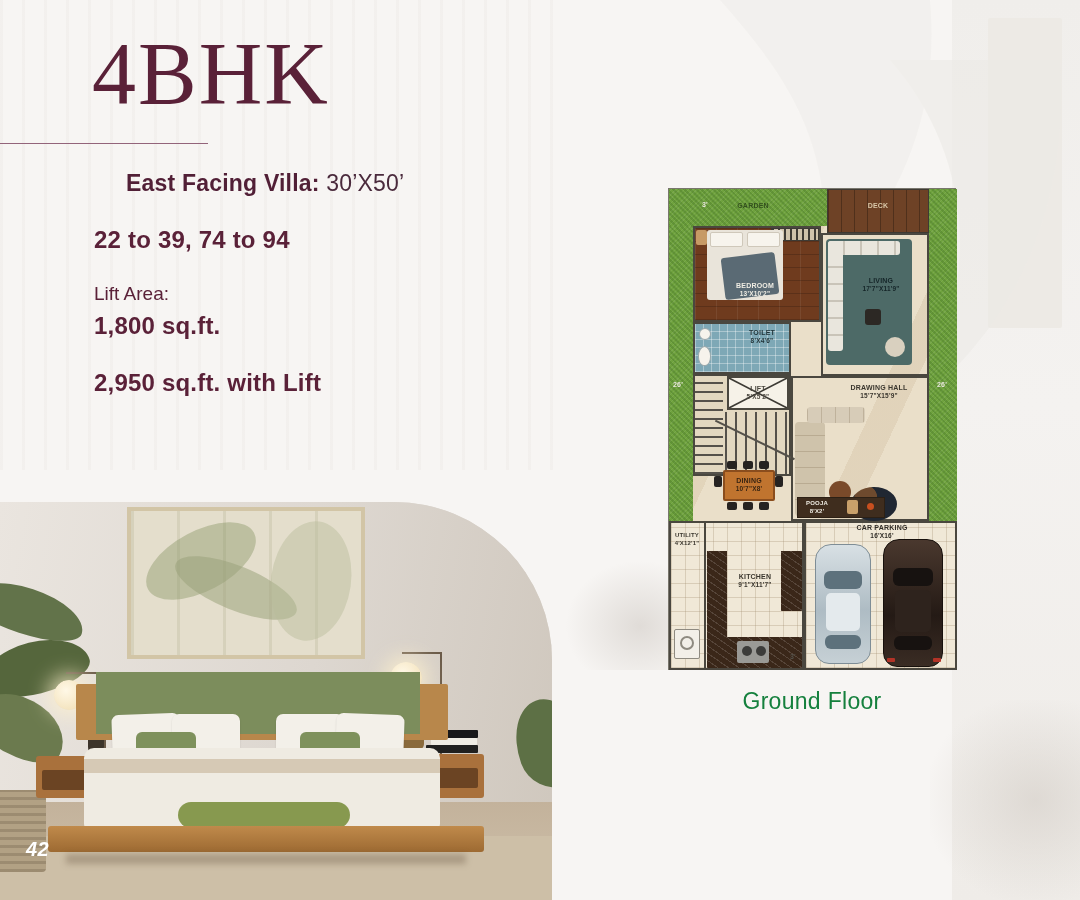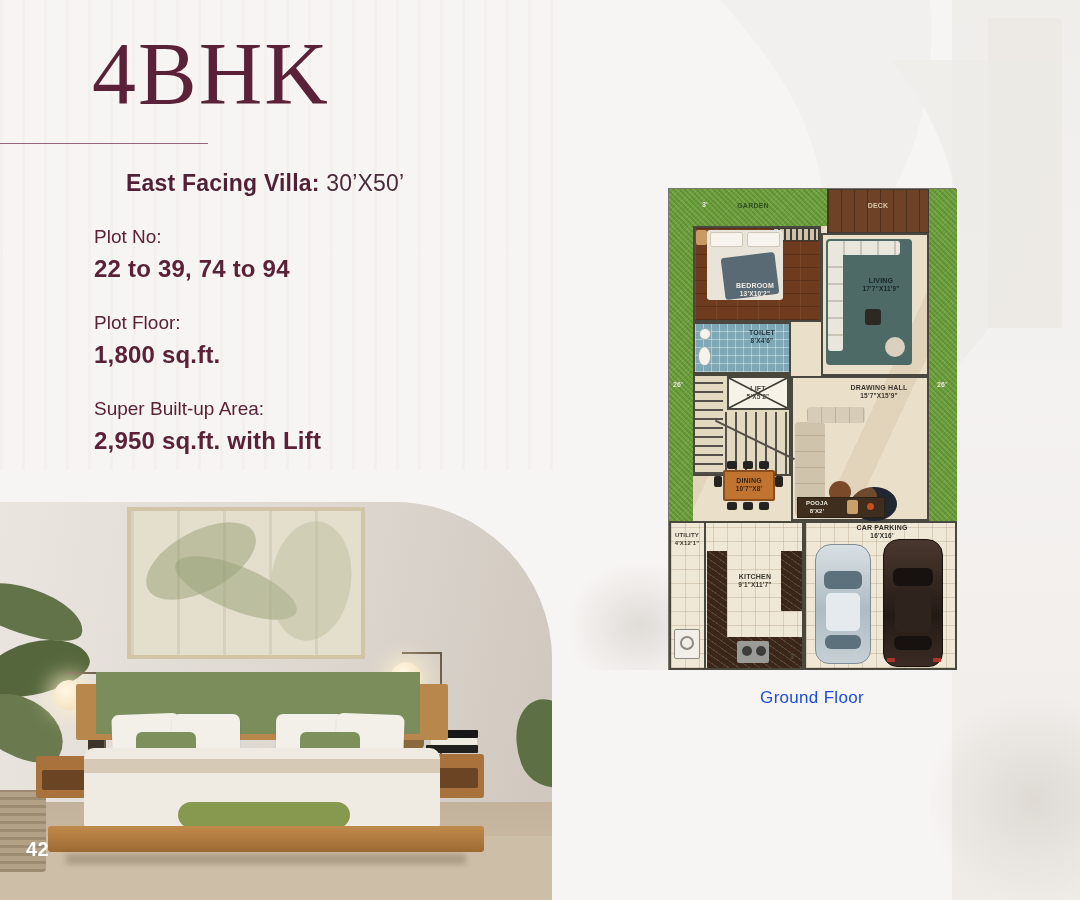--- a/index.html
+++ b/index.html
@@ -57,21 +57,21 @@
   .pillow-w{background:#f3f0e9;border-radius:7px;box-shadow:0 1px 2px rgba(0,0,0,.12);}
   .pillow-g{background:#7e915c;border-radius:6px;}
   .duvet{left:84px;top:246px;width:356px;height:86px;background:#efebe2;border-radius:10px;}
   .duvet-stripe{left:84px;top:257px;width:356px;height:14px;background:rgba(193,173,143,.55);}
   .bolster{left:178px;top:300px;width:172px;height:26px;background:#87994f;border-radius:13px;}
   .platform{left:48px;top:324px;width:436px;height:26px;background:linear-gradient(#c08a4b,#9d6a32);border-radius:3px;}
   .platform-sh{left:66px;top:352px;width:400px;height:10px;background:rgba(90,70,50,.3);filter:blur(3px);}
   .statue{background:#3c342a;border-radius:40% 40% 30% 30%;}
   .dog{background:#8a6a3c;border-radius:30% 45% 20% 20%;}
   .book{border-radius:1px;}
-  .pagenum{left:26px;top:336px;color:#ffffff;font-size:20px;font-weight:700;letter-spacing:.5px;}
+  .pagenum{left:26px;top:336px;color:#ffffff;font-size:20px;font-weight:700;letter-spacing:.5px;font-style:italic;}
 
   
   .plan{position:absolute;left:668px;top:188px;width:288px;height:482px;background:#eadfc9;
     border:1px solid #79766d;
     background-image:linear-gradient(115deg,rgba(201,177,141,.25) 0 12%,transparent 12% 30%,
       rgba(205,185,150,.28) 30% 34%,transparent 34% 60%,rgba(190,165,130,.2) 60% 66%,transparent 66%);}
   .plan div{position:absolute;}
   .grass{background:#6fa23e;
     background-image:repeating-linear-gradient(45deg,rgba(25,70,10,.18) 0 2px,transparent 2px 4px),
       repeating-linear-gradient(-45deg,rgba(255,255,255,.08) 0 1px,transparent 1px 3px);}
@@ -100,21 +100,21 @@
   .rl.greendark{color:#33501e;}
   .rl.deckcol{color:#d9c7a8;}
   .rl.tealtxt{color:#152528;}
   .chair{background:#262321;border-radius:2px;}
   .car{border-radius:16px 16px 14px 14px;}
   .car-silver{background:linear-gradient(180deg,#d8e0e4 0%,#aebcc4 55%,#c6d0d5 100%);border:1px solid #7e8d96;}
   .car-dark{background:linear-gradient(180deg,#4a382e 0%,#241a15 60%,#3a2c24 100%);border:1px solid #17100c;}
   .car .glass{background:#5d717c;border-radius:6px;}
   .car-dark .glass{background:#171210;}
   .plan-caption{position:absolute;left:668px;top:688px;width:288px;text-align:center;
-    font-size:17px;color:#1d4ed8;font-weight:500;letter-spacing:.3px;}
+    font-size:23px;color:#15803d;font-weight:500;letter-spacing:.3px;}
 </style>
 </head>
 <body>
 
 <div class="page">
 
   <div class="wm wm-rightband"></div>
   <div class="wm wm-frame"></div>
   <div class="wm wm-streaks"></div>
   <div class="wm wm-leaves">
@@ -129,29 +129,27 @@
 
   <h1 class="title">4BHK</h1>
   <div class="divider"></div>
   <div class="subtitle">
     <span class="sub-b">East Facing Villa:</span>
     <span class="sub-v">30’X50’</span>
   </div>
 
   <div class="details">
     <div>
-      <div class="d-label">Plot No:</div>
       <div class="d-value">22 to 39, 74 to 94</div>
     </div>
     <div>
-      <div class="d-label">Plot Floor:</div>
+      <div class="d-label">Lift Area:</div>
       <div class="d-value">1,800 sq.ft.</div>
     </div>
     <div>
-      <div class="d-label">Super Built-up Area:</div>
       <div class="d-value">2,950 sq.ft. with Lift</div>
     </div>
   </div>
 
   <div class="photo">
     <div class="ph-wall"></div>
     <div class="ph-floor"></div>
     <div class="ph-carpet"></div>
 
     <div class="ph-art">

